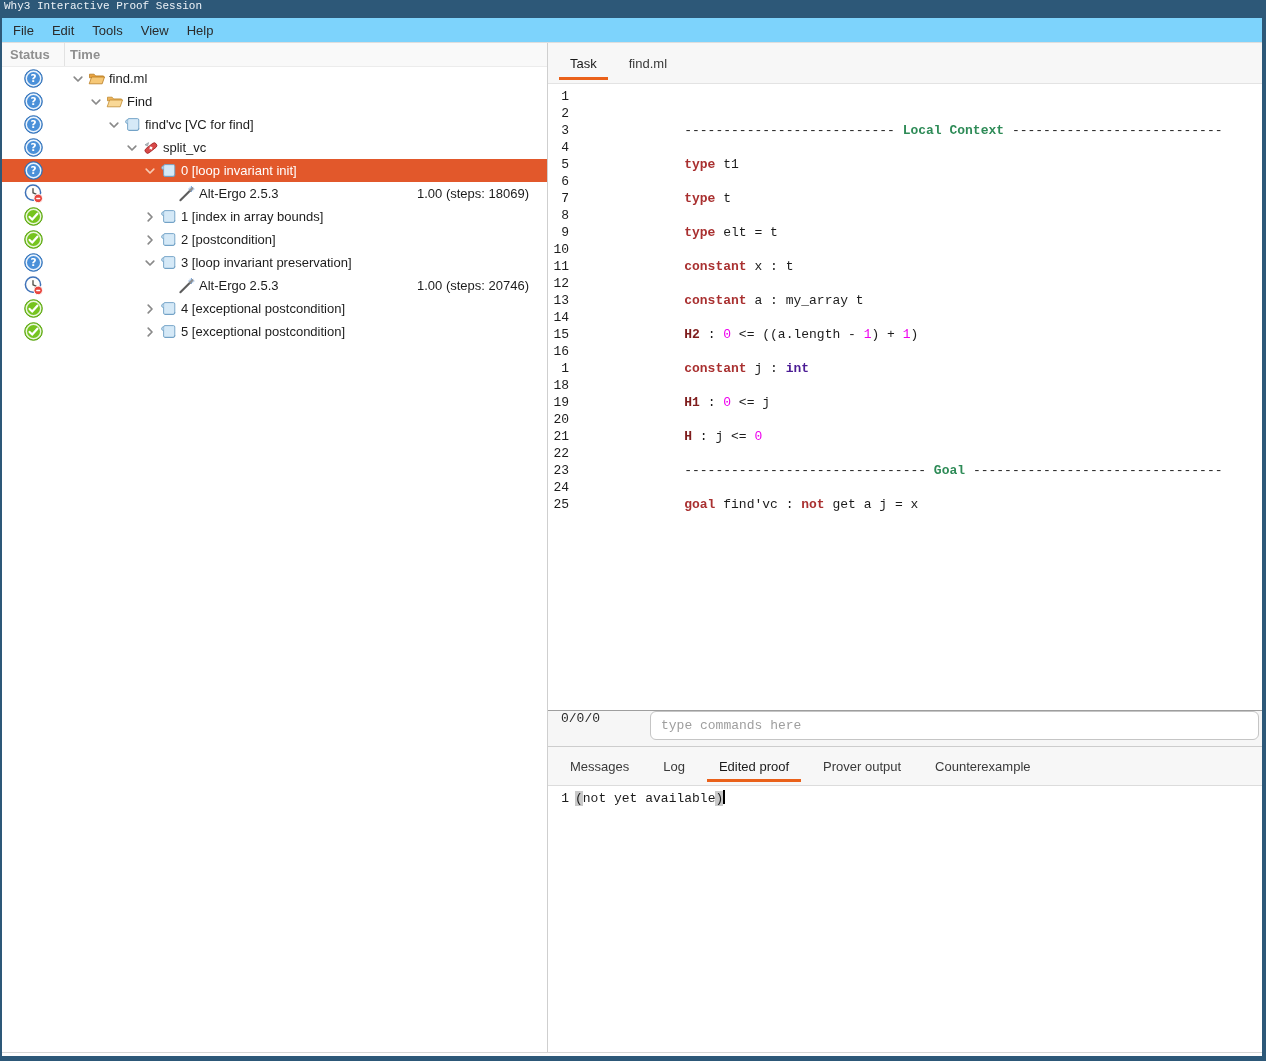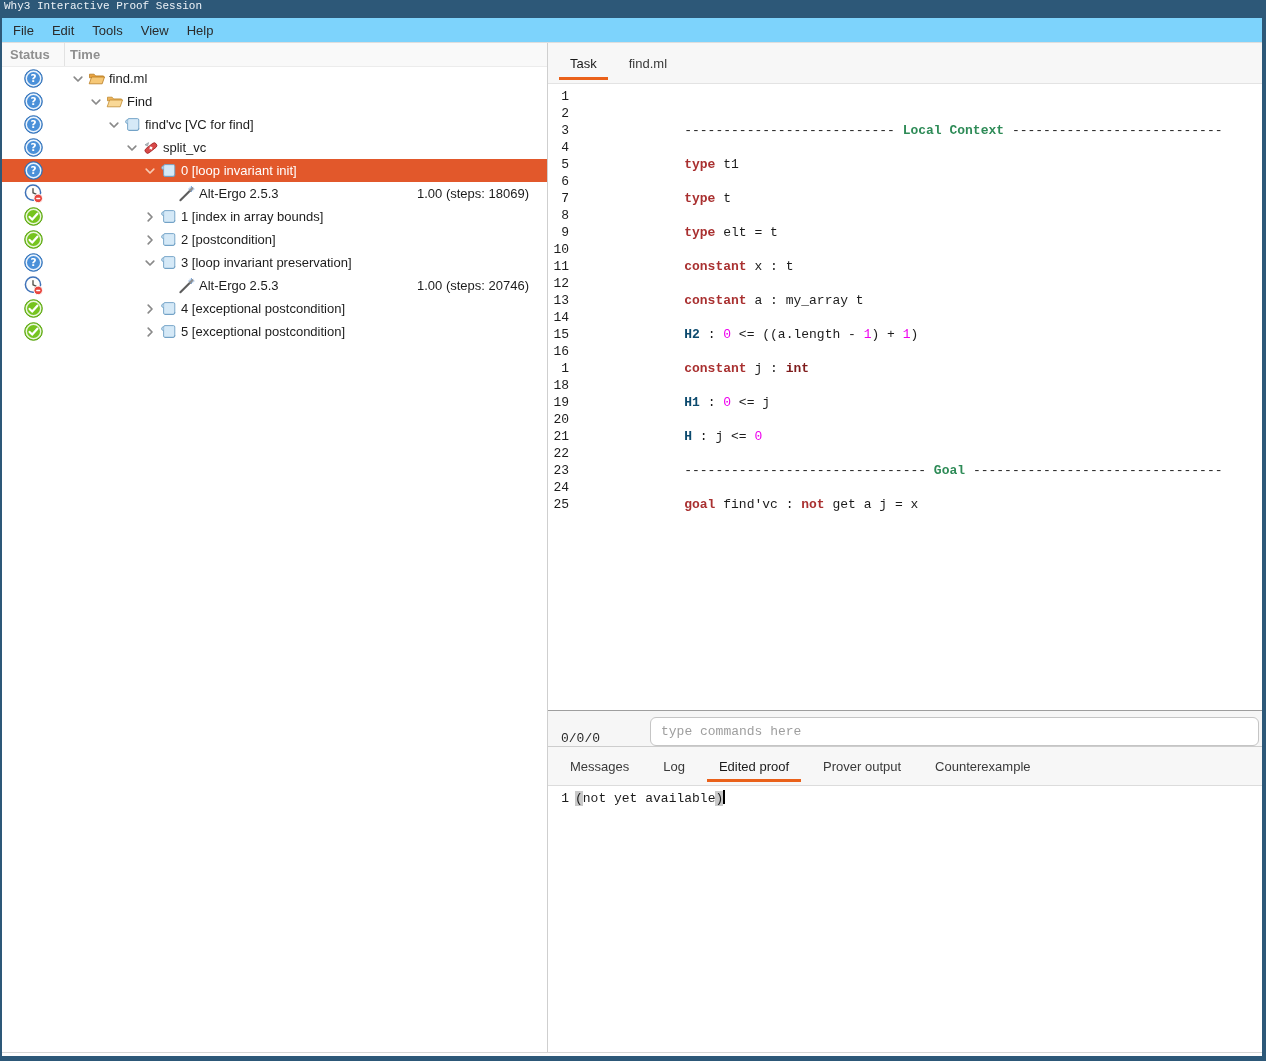--- a/index.html
+++ b/index.html
@@ -63,26 +63,26 @@
   .tab.active-true::after{content:"";position:absolute;left:1px;right:1px;bottom:3px;height:3px;
                           background:#ea611a;}
   .bottom-tabs .tab.active-true::after{left:2px;right:2px;}
   .code-area{flex:1;min-height:0;background:#fff;padding:4px 0 0 5px;overflow:hidden;
              font:13px/17px "Liberation Mono","DejaVu Sans Mono",monospace;color:#1c1c1c;}
   .code-line{height:17px;display:flex;white-space:pre;}
   .gutter{width:16px;flex:none;text-align:right;margin-right:6px;color:#1c1c1c;}
   .code-text{white-space:pre;}
   .c-kw{color:#a93030;font-weight:bold;}
   .c-sec{color:#2e8b57;font-weight:bold;}
-  .c-hyp{color:#0c4a6e;font-weight:bold;}
-  .c-type{color:#7f1d1d;font-weight:bold;}
+  .c-hyp{color:#7f1d1d;font-weight:bold;}
+  .c-type{color:#4c1d95;font-weight:bold;}
   .c-num{color:#ee00ee;}
   .c-plain{color:#1c1c1c;}
   .command-row{flex:none;height:36px;background:#f6f6f6;border-top:1px solid #9e9e9e;
-               display:flex;align-items:flex-end;}
+               display:flex;align-items:flex-start;}
   .counter{width:100px;flex:none;padding-left:13px;color:#2a2a2a;
            font:13px "Liberation Mono","DejaVu Sans Mono",monospace;}
   .command-input{flex:1;height:29px;margin:0 3px 0 2px;border:1px solid #c5c5c5;border-radius:6px;
                  padding:0 10px;background:#fff;color:#333;outline:none;
                  font:13px "Liberation Mono","DejaVu Sans Mono",monospace;}
   .command-input::placeholder{color:#9e9e9e;}
   .bottom-content{flex:none;height:266px;background:#fff;padding:4px 0 0 5px;
                   font:13px/17px "Liberation Mono","DejaVu Sans Mono",monospace;color:#1c1c1c;}
   .phl{background:#c9c9c9;}
   .caret{display:inline-block;width:2px;height:14px;background:#000;vertical-align:-2px;}

